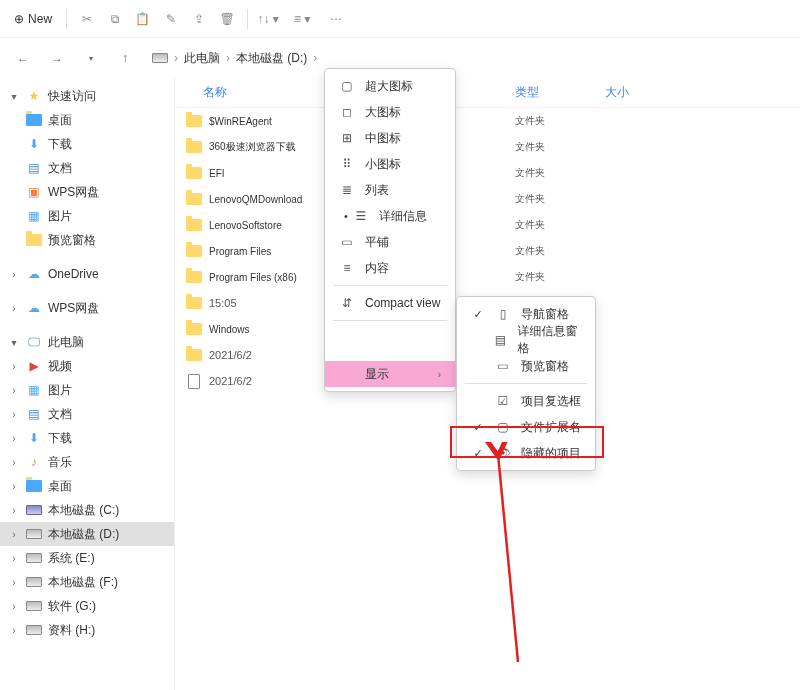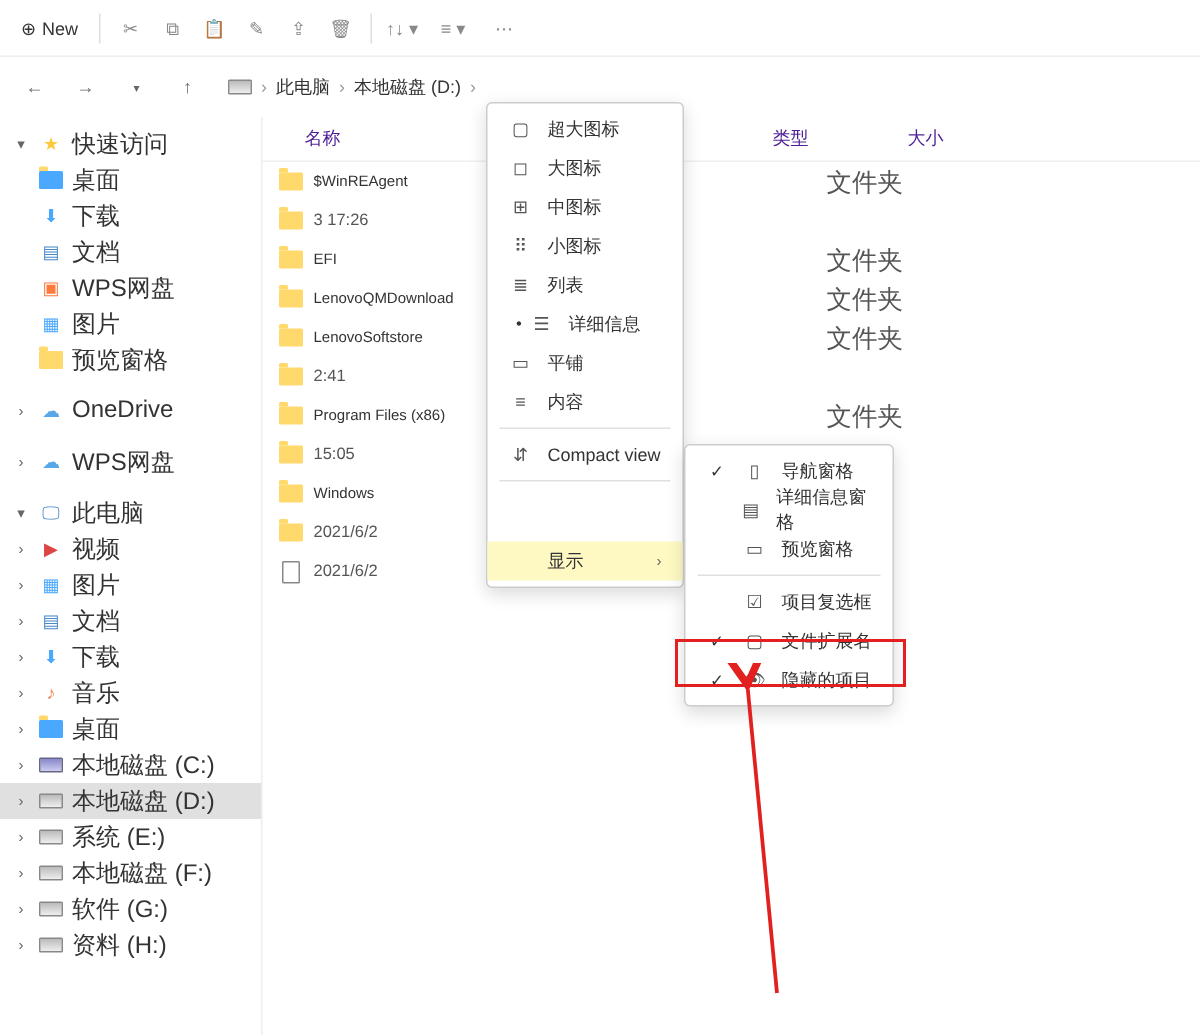--- a/index.html
+++ b/index.html
@@ -15,45 +15,45 @@
 .breadcrumb { flex: 1; display: flex; align-items: center; gap: 4px; padding: 0 8px; height: 30px; }
 .bc-item { color: #333; cursor: pointer; }
 .bc-sep { color: #999; margin: 0 2px; }
 
 .main { display: flex; height: calc(690px - 78px); }
 .sidebar { width: 175px; border-right: 1px solid #eee; padding: 6px 0; overflow-y: auto; }
 .side-item { display: flex; align-items: center; gap: 6px; padding: 4px 8px; cursor: pointer; height: 24px; }
 .side-item.selected { background: #e0e0e0; }
 .chev { width: 12px; color: #666; text-align: center; font-size: 10px; }
 .side-icon { width: 16px; height: 16px; display: flex; align-items: center; justify-content: center; }
-.side-label { font-size: 16px; }
+.side-label { font-size: 12px; }
 .side-group { margin-bottom: 10px; }
 
 .content { flex: 1; position: relative; }
-.columns { display: flex; padding: 6px 10px; color: #4c1d95; font-size: 12px; border-bottom: 1px solid #f0f0f0; align-items: flex-end; }
+.columns { display: flex; padding: 6px 10px; color: #3b82f6; font-size: 12px; border-bottom: 1px solid #f0f0f0; align-items: flex-end; }
 .col-name { width: 220px; padding-left: 18px; }
 .col-date { width: 110px; }
 .col-type { width: 90px; }
 .col-size { width: 80px; }
 
 .file-list { }
 .file-row { display: flex; align-items: center; padding: 4px 10px; height: 26px; cursor: pointer; }
 .file-icon { width: 18px; height: 18px; margin-right: 6px; display: flex; align-items: center; justify-content: center; }
 .file-name { width: 196px; font-size: 10px; }
 .file-date { width: 110px; font-size: 11px; color: #555; }
-.file-type { width: 90px; font-size: 17px; color: #555; margin-left: 36px; }
+.file-type { width: 90px; font-size: 10px; color: #555; }
 .file-size { width: 80px; font-size: 11px; color: #555; text-align: right; }
 
 .folder-ic { width: 16px; height: 12px; background: #ffd96b; border-radius: 1px; position: relative; }
 .folder-ic::before { content: ""; position: absolute; top: -3px; left: 0; width: 6px; height: 3px; background: #ffd96b; border-radius: 1px 1px 0 0; }
 .file-ic { width: 12px; height: 15px; border: 1px solid #888; border-radius: 1px; background: #fff; }
 
 .menu { position: absolute; background: #fff; border: 1px solid #ccc; box-shadow: 0 4px 12px rgba(0,0,0,0.15); border-radius: 4px; padding: 4px 0; z-index: 10; }
 .menu-item { display: flex; align-items: center; gap: 10px; padding: 6px 14px; cursor: pointer; height: 26px; font-size: 12px; }
-.menu-item.highlighted { background: #fef9c3; margin-top: 40px; }
+.menu-item.highlighted { background: #f9a8d4; margin-top: 40px; }
 .menu-icon { width: 16px; height: 16px; display: flex; align-items: center; justify-content: center; color: #555; }
 .menu-check { width: 14px; text-align: center; color: #333; font-size: 11px; }
 .menu-sub-arrow { margin-left: auto; color: #666; font-size: 10px; }
 .menu-sep { height: 1px; background: #e0e0e0; margin: 4px 8px; }
 
 .submenu { position: absolute; background: #fff; border: 1px solid #ccc; box-shadow: 0 4px 12px rgba(0,0,0,0.15); border-radius: 4px; padding: 4px 0; z-index: 11; width: 140px; }
 
 .highlight-box { position: absolute; border: 2px solid #e32020; pointer-events: none; z-index: 20; }
 
 .arrow-svg { position: absolute; z-index: 20; pointer-events: none; }
@@ -261,20 +261,21 @@
           </span>
           <span class="file-name">$WinREAgent</span>
           <span class="file-date">2:15</span>
           <span class="file-type">文件夹</span>
           <span class="file-size"></span>
         </div>
         <div class="file-row">
           <span class="file-icon">
             <span class="folder-ic"></span>
           </span>
+          <span class="file-name">360极速浏览器下载</span>
           <span class="file-date">3 17:26</span>
           <span class="file-type">文件夹</span>
           <span class="file-size"></span>
         </div>
         <div class="file-row">
           <span class="file-icon">
             <span class="folder-ic"></span>
           </span>
           <span class="file-name">EFI</span>
           <span class="file-date">6 17:18</span>
@@ -296,20 +297,21 @@
           </span>
           <span class="file-name">LenovoSoftstore</span>
           <span class="file-date">6 23:31</span>
           <span class="file-type">文件夹</span>
           <span class="file-size"></span>
         </div>
         <div class="file-row">
           <span class="file-icon">
             <span class="folder-ic"></span>
           </span>
+          <span class="file-name">Program Files</span>
           <span class="file-date">2:41</span>
           <span class="file-type">文件夹</span>
           <span class="file-size"></span>
         </div>
         <div class="file-row">
           <span class="file-icon">
             <span class="folder-ic"></span>
           </span>
           <span class="file-name">Program Files (x86)</span>
           <span class="file-date">5 15:00</span>

